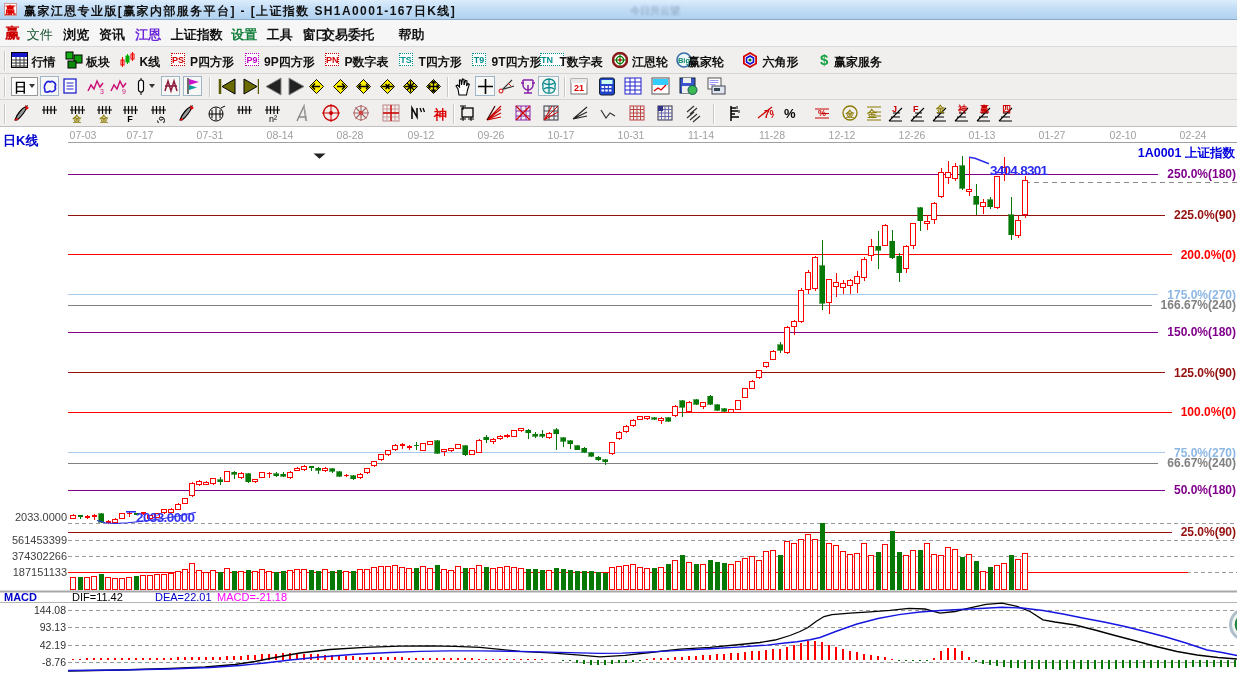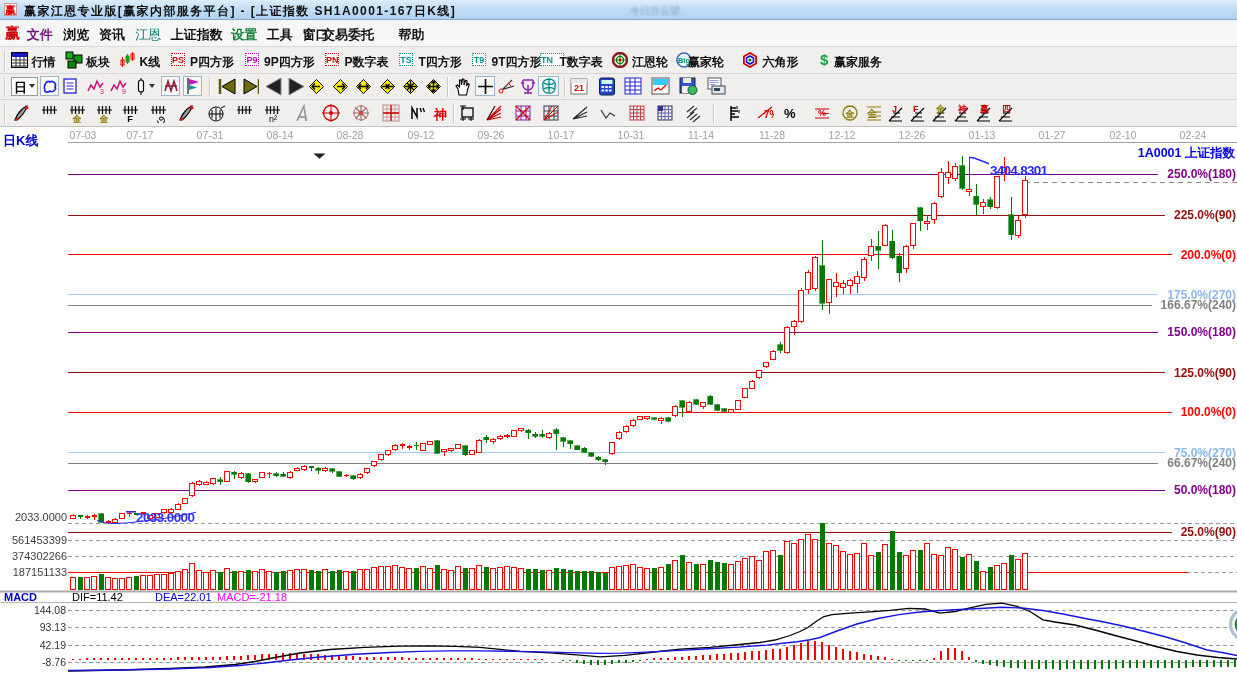--- a/index.html
+++ b/index.html
@@ -8,24 +8,24 @@
 </style></head>
 <body>
 <div id="win">
 <div style="position:absolute;left:0;top:0;width:1237px;height:20px;background:linear-gradient(#dcedfc,#c3ddf6 45%,#b0d2f0);border-bottom:1px solid #8aa8c8">
       <span style="position:absolute;left:4px;top:3px;width:13px;height:13px;background:#fff;border:1px solid #c99;color:#d00;font-size:11px;font-weight:bold;line-height:13px;text-align:center;overflow:hidden">赢</span>
       <span style="position:absolute;left:24px;top:3px;font-size:12px;font-weight:bold;color:#111;white-space:nowrap;letter-spacing:1.4px">赢家江恩专业版[赢家内部服务平台] - [上证指数  SH1A0001-167日K线]</span>
       <span style="position:absolute;left:630px;top:4px;font-size:10px;color:rgba(80,100,130,0.5);filter:blur(1px)">今日升云望</span>
     </div>
     <div style="position:absolute;left:0;top:20px;width:1237px;height:27px;background:#f6f6f6;border-bottom:1px solid #d9d9d9">
       <span style="position:absolute;left:5px;top:4px;width:17px;height:17px;color:#c00;font-size:15px;font-weight:bold;line-height:17px">赢</span>
-      <span style="position:absolute;left:26.7px;top:6px;font-size:13px;font-weight:bold;color:#701a75">文件</span>
+      <span style="position:absolute;left:26.7px;top:6px;font-size:13px;font-weight:normal;color:#14532d">文件</span>
       <span style="position:absolute;left:63.3px;top:6px;font-size:13px;font-weight:bold;color:#111">浏览</span>
       <span style="position:absolute;left:98.9px;top:6px;font-size:13px;font-weight:bold;color:#111">资讯</span>
-      <span style="position:absolute;left:135.2px;top:6px;font-size:13px;font-weight:normal;color:#0f766e">江恩</span>
+      <span style="position:absolute;left:135.2px;top:6px;font-size:13px;font-weight:bold;color:#6d28d9">江恩</span>
       <span style="position:absolute;left:170.8px;top:6px;font-size:13px;font-weight:bold;color:#111">上证指数</span>
       <span style="position:absolute;left:231.2px;top:6px;font-size:13px;font-weight:bold;color:#15803d">设置</span>
       <span style="position:absolute;left:266.8px;top:6px;font-size:13px;font-weight:bold;color:#111">工具</span>
       <span style="position:absolute;left:302.4px;top:6px;font-size:13px;font-weight:bold;color:#111">窗口</span>
       <span style="position:absolute;left:322px;top:6px;font-size:13px;font-weight:bold;color:#111">交易委托</span>
       <span style="position:absolute;left:398.4px;top:6px;font-size:13px;font-weight:bold;color:#111">帮助</span>
     </div>
     <div style="position:absolute;left:0;top:47px;width:1237px;height:27px;background:#f0efed;border-bottom:1px solid #d5d5d5">
       <span style="position:absolute;left:4px;top:4px;width:2px;height:20px;border-left:1px solid #c8c8c8;border-right:1px solid #fff"></span>
       <svg style="position:absolute;left:11px;top:5px" width="17" height="16" viewBox="0 0 17 16">

